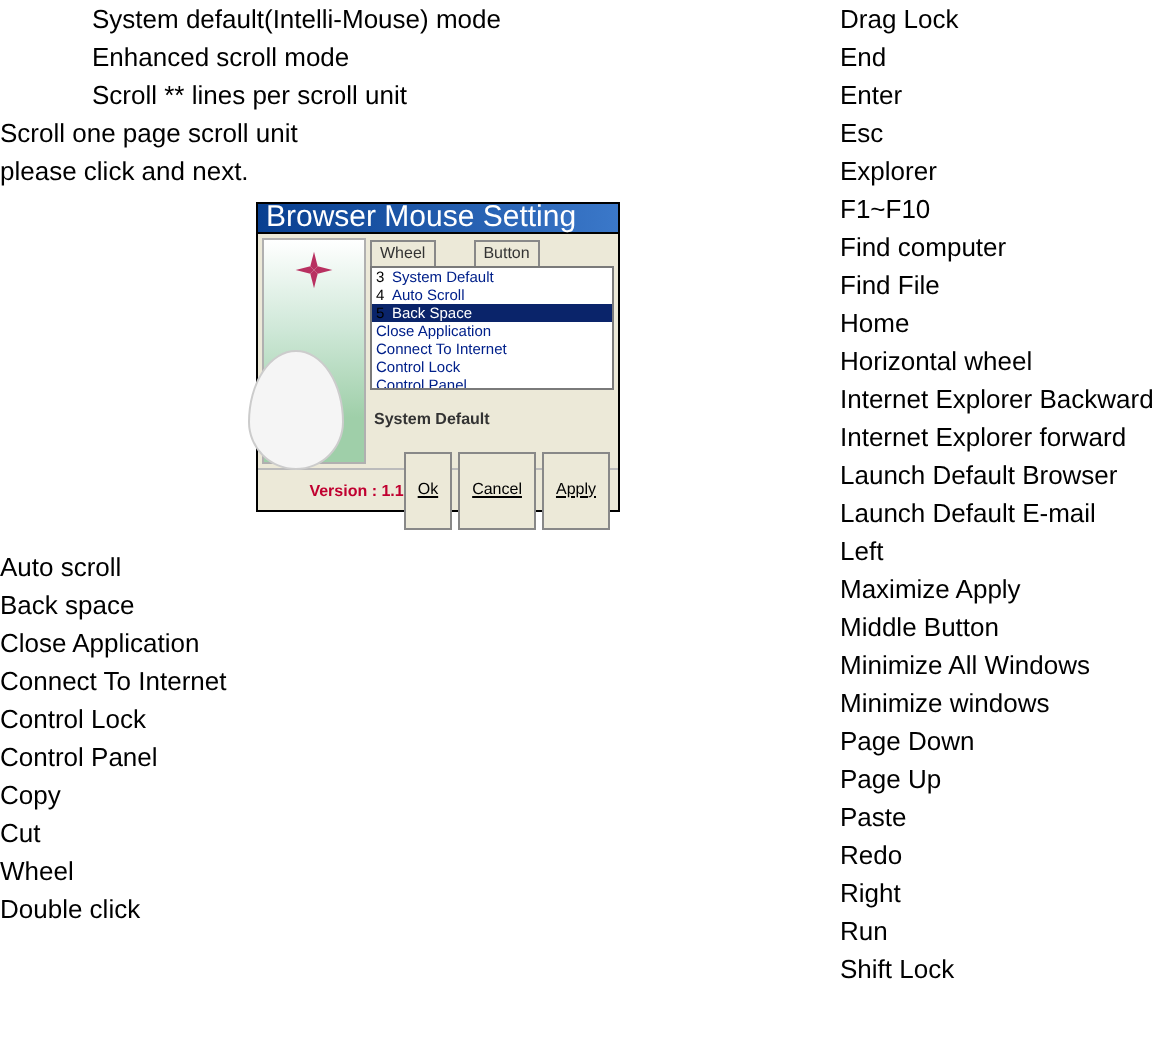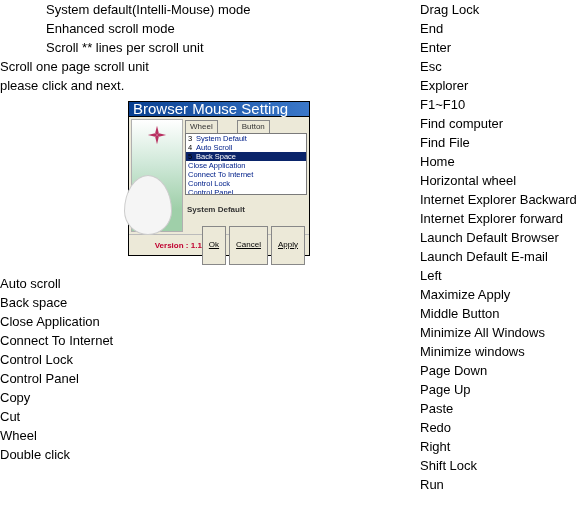--- a/index.html
+++ b/index.html
@@ -252,15 +252,15 @@
   <div class="line">Left</div>
   <div class="line">Maximize Apply</div>
   <div class="line">Middle Button</div>
   <div class="line">Minimize All Windows</div>
   <div class="line">Minimize windows</div>
   <div class="line">Page Down</div>
   <div class="line">Page Up</div>
   <div class="line">Paste</div>
   <div class="line">Redo</div>
   <div class="line">Right</div>
+  <div class="line">Run</div>
   <div class="line">Shift Lock</div>
-  <div class="line">Run</div>
 </div>
 
 </body></html>

